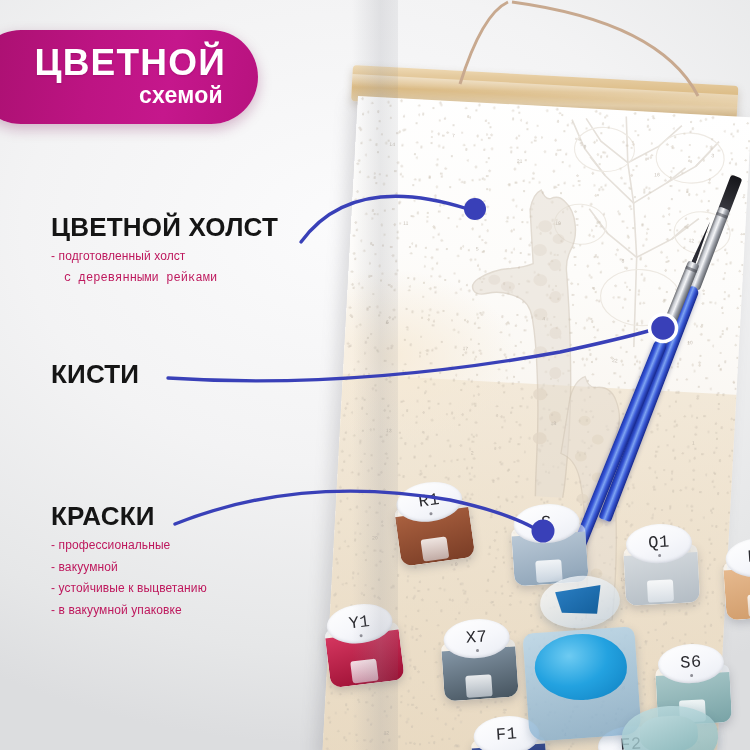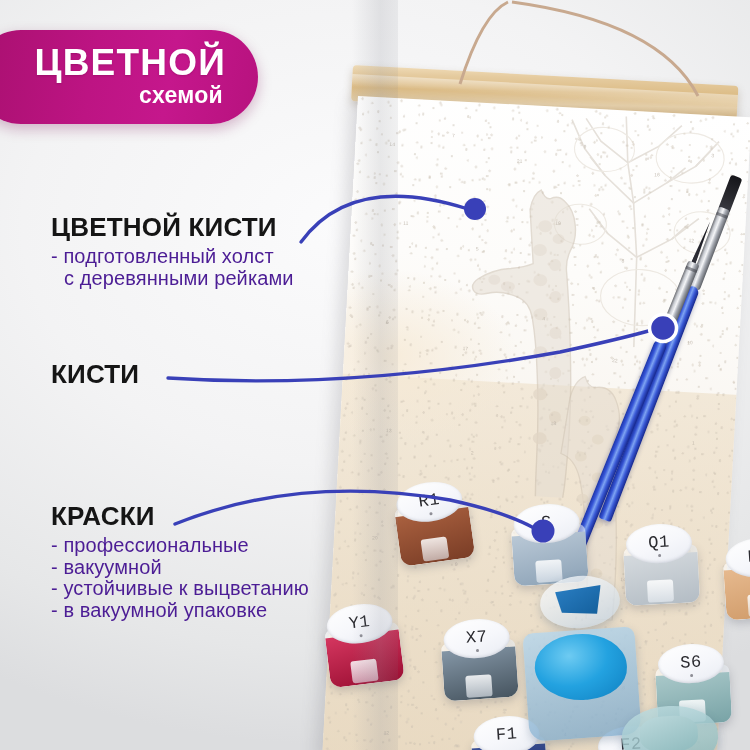--- a/index.html
+++ b/index.html
@@ -31,24 +31,24 @@
   }
 
   
   .block{ position:absolute; left:51px; }
   .block .head{
     font-weight:bold; font-size:26px; color:#151515; letter-spacing:.2px;
     white-space:nowrap; line-height:1.05;
   }
   .block .bullets{ margin-top:5px; }
   .block .bul{
-    font-size:20px; color:#4c1d95; line-height:21.5px; white-space:nowrap;
+    font-size:12px; color:#be185d; line-height:21.5px; white-space:nowrap;
     letter-spacing:.1px;
   }
-  .block .bul.ind{ padding-left:13px; }
+  .block .bul.ind{ padding-left:13px;font-family:Liberation Mono, monospace; }
 
   #blk-canvas{ top:214px; }
   #blk-brushes{ top:361px;text-align:center; }
   #blk-paints{ top:503px; }
 
   
   #links{ position:absolute; left:0; top:0; width:750px; height:750px; }
 
   
   .photo{ position:absolute; left:330px; top:0; width:420px; height:750px; }
@@ -481,21 +481,21 @@
     <path d="M175 524 Q300 474 450 500 Q505 512 534 528" fill="none" stroke="#3940b8" stroke-width="3.4" stroke-linecap="round"></path>
     <circle cx="543" cy="531" r="11.5" fill="#3940b8"></circle>
   </svg>
 
   <div class="badge">
     <span class="l1">ЦВЕТНОЙ</span>
     <span class="l2">схемой</span>
   </div>
 
   <div class="block" id="blk-canvas">
-    <div class="head">ЦВЕТНОЙ КИСТИ</div>
+    <div class="head">ЦВЕТНОЙ ХОЛСТ</div>
     <div class="bullets">
       <div class="bul">- подготовленный холст</div>
       <div class="bul ind">с деревянными рейками</div>
     </div>
   </div>
 
   <div class="block" id="blk-brushes">
     <div class="head">КИСТИ</div>
   </div>
 

